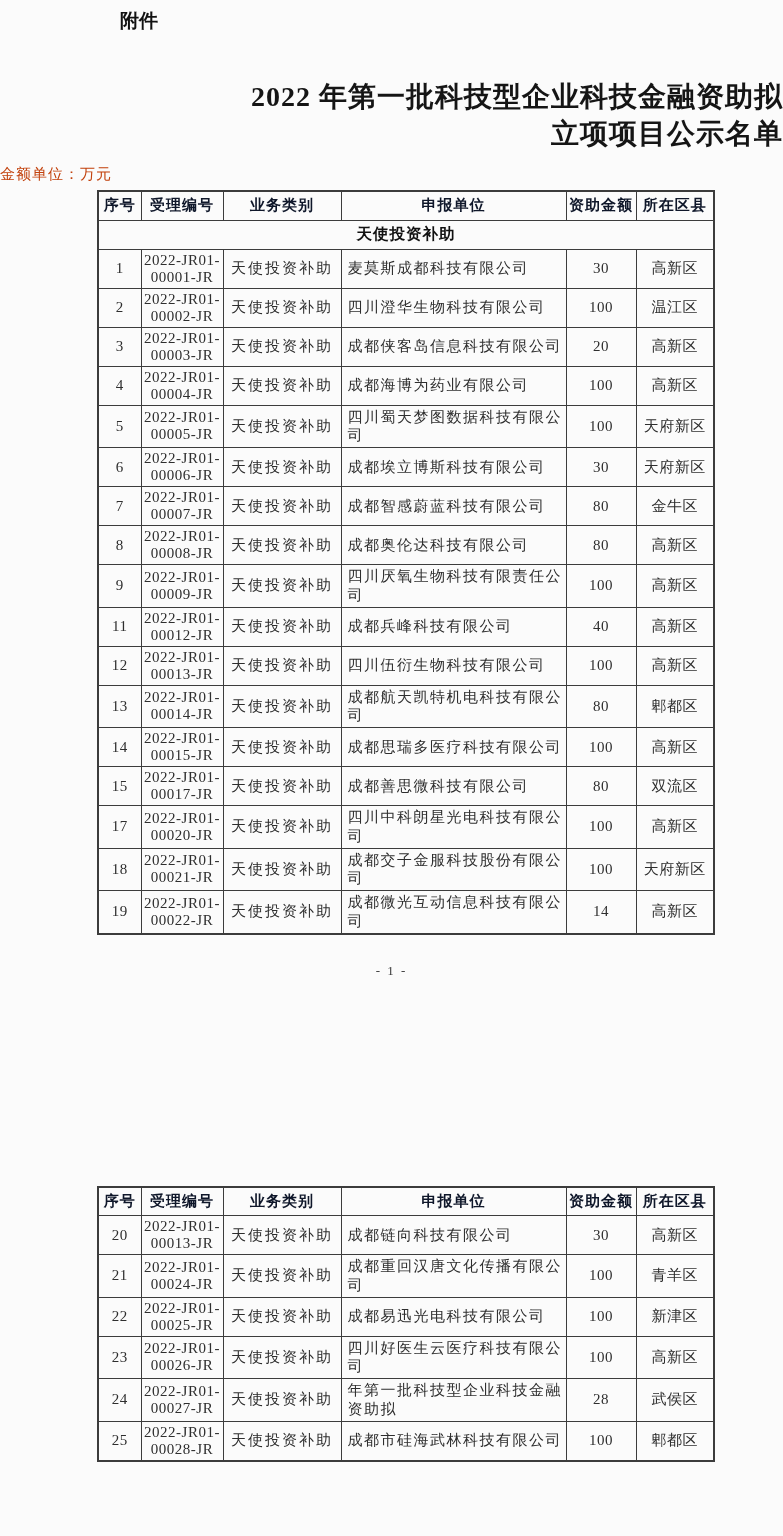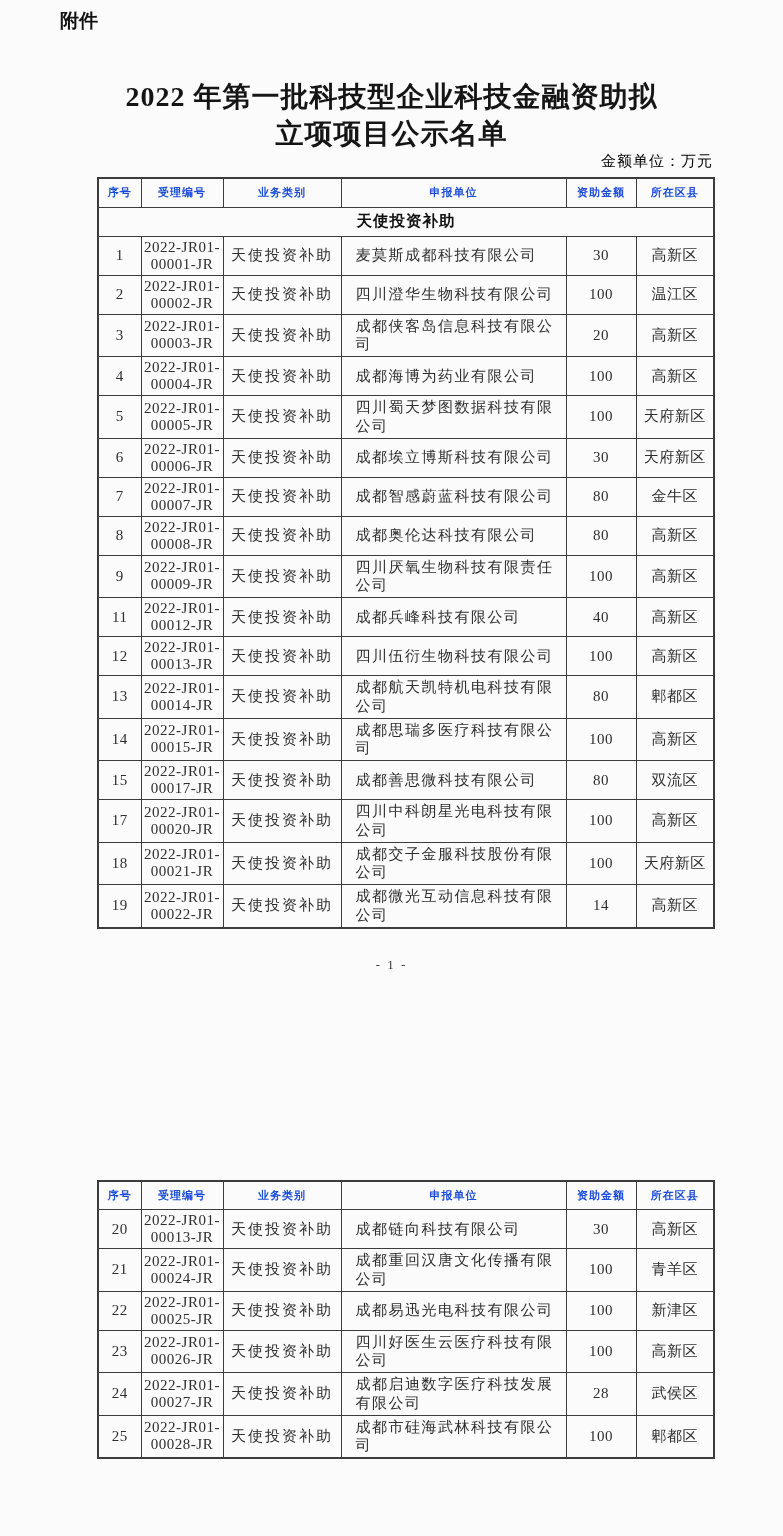--- a/index.html
+++ b/index.html
@@ -12,42 +12,43 @@
     font-family: "Liberation Serif", "DejaVu Serif", serif;
     color: #2b2b2b;
     position: relative;
   }
   .page {
     width: 783px;
     height: 1536px;
     padding-top: 8px;
   }
   .attachment {
-    margin-left: 60px;
+    margin-left: 120px;
     font-family: "Liberation Sans", "DejaVu Sans", sans-serif;
     font-weight: bold;
     font-size: 19px;
     color: #111;
     height: 26px;
   }
   .doc-title {
     margin-top: 44px;
-    text-align: center;
+    text-align: right;
     font-family: "Liberation Serif", "DejaVu Serif", serif;
     font-weight: bold;
     font-size: 28px;
     line-height: 37px;
     color: #151515;
     letter-spacing: 1px;
   }
   .unit-note {
     width: 713px;           
-    text-align: right;
+    margin-top: 13px;
+    text-align: left;
     font-size: 15px;
-    color: #000000;
+    color: #c2410c;
     letter-spacing: 1px;
     height: 20px;
   }
   .doc-table {
     margin-left: 97px;
     width: 616px;
     border-collapse: collapse;
     table-layout: fixed;
     border: 2px solid #3c3c3c;
     background: transparent;
@@ -56,22 +57,22 @@
   .t2 { margin-top: 205px; }
   .doc-table td, .doc-table th {
     border: 1px solid #3c3c3c;
     text-align: center;
     vertical-align: middle;
     overflow: hidden;
   }
   .doc-table th {
     font-family: "Liberation Sans", "DejaVu Sans", sans-serif;
     font-weight: bold;
-    font-size: 11px;
-    color: #1d4ed8;
+    font-size: 15px;
+    color: #0f172a;
     height: 29px;
     letter-spacing: 1px;
   }
   .section-row td {
     font-family: "Liberation Sans", "DejaVu Sans", sans-serif;
     font-weight: bold;
     font-size: 15.5px;
     color: #111;
     height: 29px;
     letter-spacing: 1px;
@@ -79,21 +80,21 @@
   .doc-table tbody.data td {
     font-size: 15px;
     height: 36px;
     color: #2e2e2e;
     letter-spacing: 0.5px;
     line-height: 1.25;
     padding: 2px 1px;
   }
   .doc-table tbody.data td.cell-company {
     text-align: left;
-    padding-left: 14px;
+    padding-left: 6px;
     letter-spacing: 1.5px;
   }
   .doc-table tbody.data td.cell-category { letter-spacing: 2px; }
   .cell-code span { display: block; line-height: 17px; }
   .page-number {
     margin-top: 28px;
     text-align: center;
     font-size: 13px;
     color: #3a3a3a;
     letter-spacing: 2px;
@@ -397,21 +398,21 @@
         <td class="cell-amount">100</td>
         <td class="cell-district">高新区</td>
       </tr>
         <tr>
         <td class="cell-no">24</td>
         <td class="cell-code">
             <span>2022-JR01-</span>
             <span>00027-JR</span>
           </td>
         <td class="cell-category">天使投资补助</td>
-        <td class="cell-company">成都启迪数字医疗科技发展有限公司</td>
+        <td class="cell-company">年第一批科技型企业科技金融资助拟</td>
         <td class="cell-amount">28</td>
         <td class="cell-district">武侯区</td>
       </tr>
         <tr>
         <td class="cell-no">25</td>
         <td class="cell-code">
             <span>2022-JR01-</span>
             <span>00028-JR</span>
           </td>
         <td class="cell-category">天使投资补助</td>

